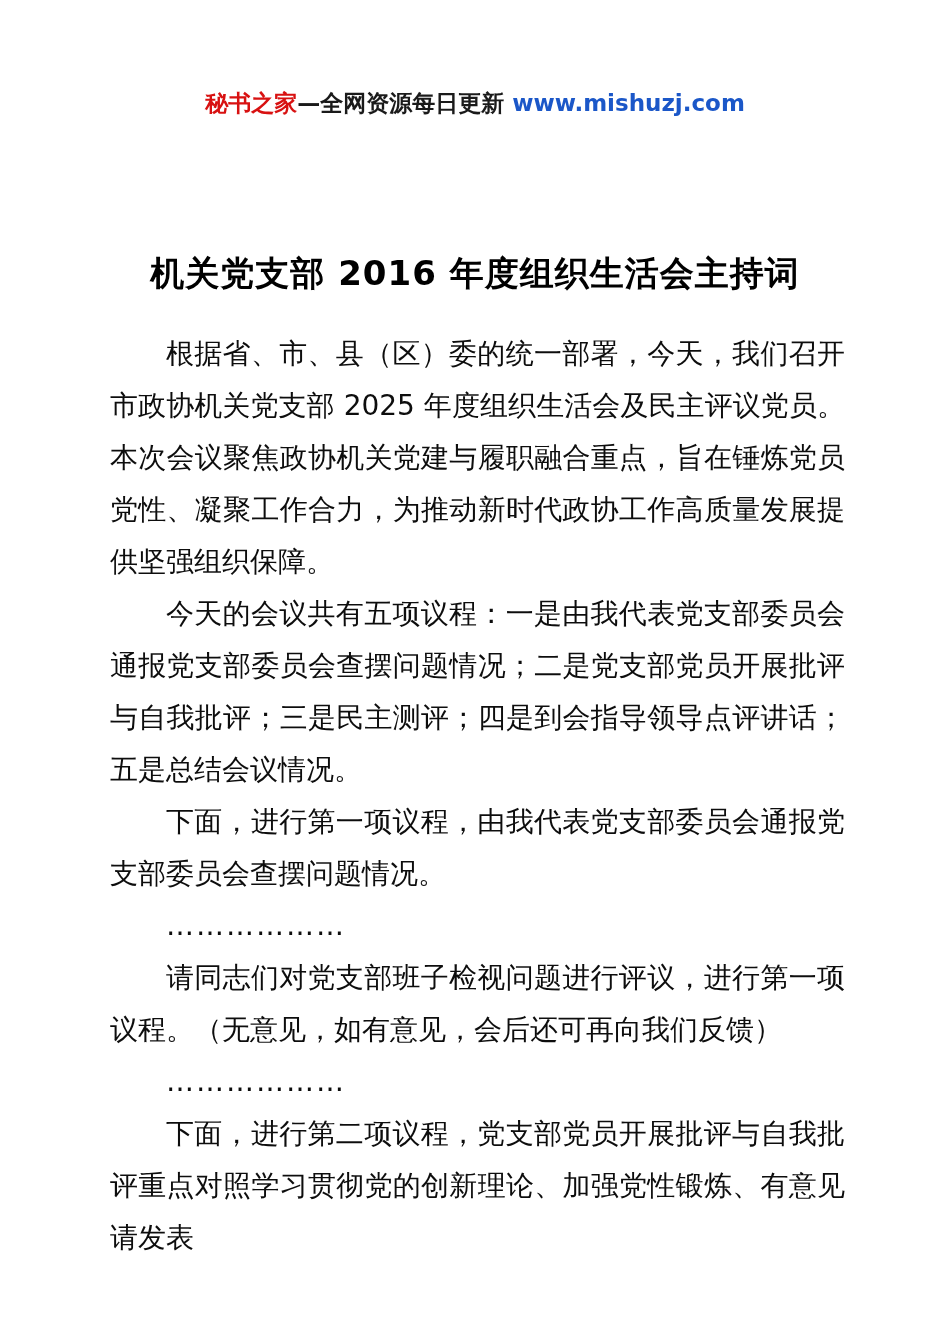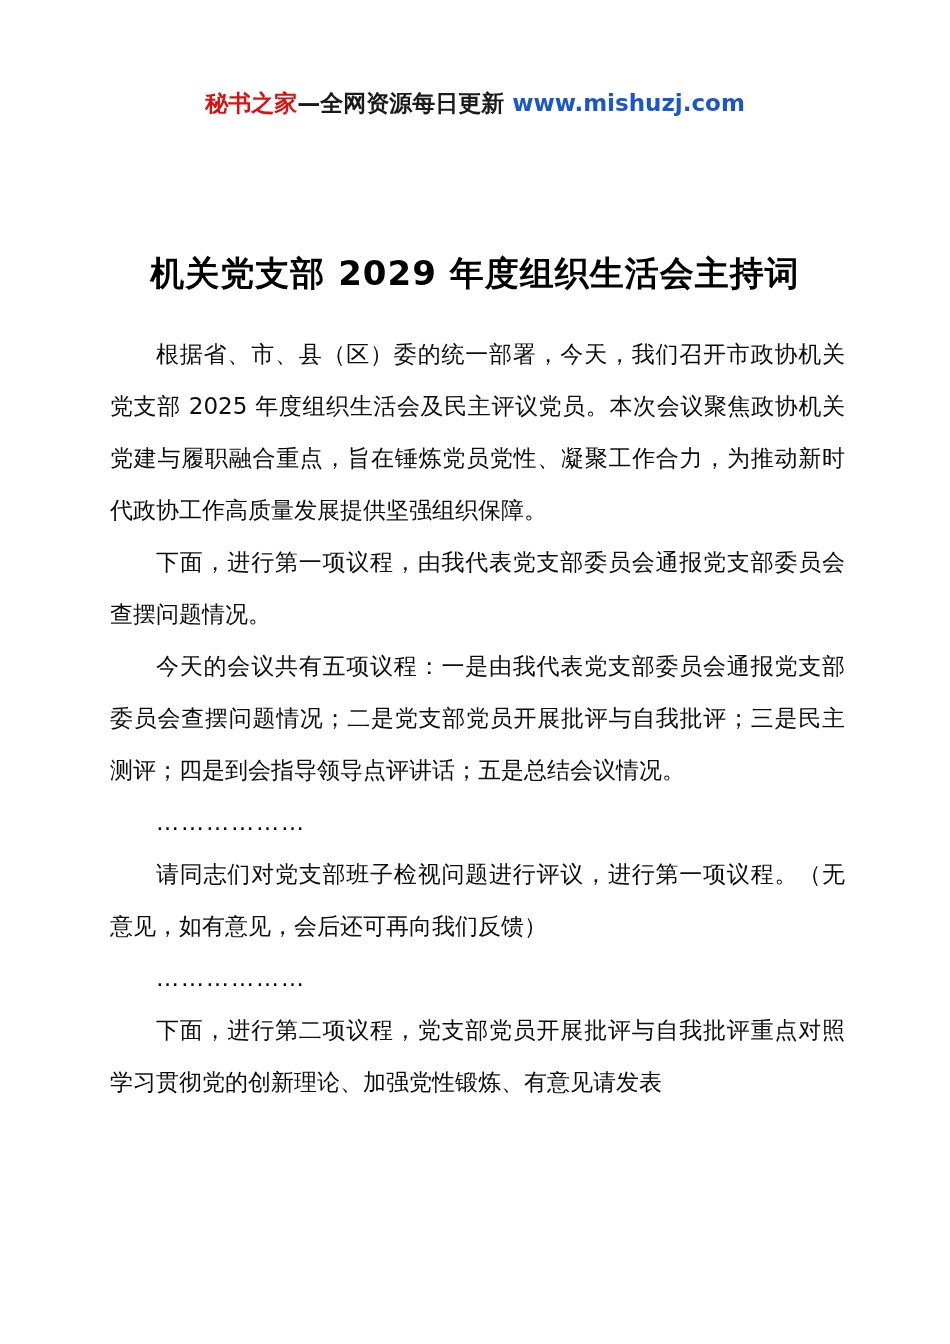--- a/index.html
+++ b/index.html
@@ -49,21 +49,21 @@
     font-size: 34px;
     font-weight: bold;
     letter-spacing: 1px;
     color: #000000;
   }
   .body-text {
     position: absolute;
     top: 328px;
     left: 110px;
     width: 735px;
-    font-size: 23px;
+    font-size: 28px;
     line-height: 52px;
     text-align: justify;
     color: #0d0d0d;
   }
   .body-text p {
     margin: 0 0 0 0;
     text-indent: 2em;
   }
   .body-text p.dots {
     text-indent: 2em;
@@ -72,25 +72,25 @@
 </style>
 </head>
 <body>
 
 <div class="page">
 
   <div class="header">
     <span class="brand">秘书之家</span><span class="tagline">—全网资源每日更新</span> <span class="url">www.mishuzj.com</span>
   </div>
 
-  <h1 class="doc-title">机关党支部 2029 年度组织生活会主持词</h1>
+  <h1 class="doc-title">机关党支部 2016 年度组织生活会主持词</h1>
 
   <div class="body-text">
     <p>根据省、市、县（区）委的统一部署，今天，我们召开市政协机关党支部 2025 年度组织生活会及民主评议党员。本次会议聚焦政协机关党建与履职融合重点，旨在锤炼党员党性、凝聚工作合力，为推动新时代政协工作高质量发展提供坚强组织保障。</p>
+    <p>今天的会议共有五项议程：一是由我代表党支部委员会通报党支部委员会查摆问题情况；二是党支部党员开展批评与自我批评；三是民主测评；四是到会指导领导点评讲话；五是总结会议情况。</p>
     <p>下面，进行第一项议程，由我代表党支部委员会通报党支部委员会查摆问题情况。</p>
-    <p>今天的会议共有五项议程：一是由我代表党支部委员会通报党支部委员会查摆问题情况；二是党支部党员开展批评与自我批评；三是民主测评；四是到会指导领导点评讲话；五是总结会议情况。</p>
     <p class="dots">………………</p>
     <p>请同志们对党支部班子检视问题进行评议，进行第一项议程。（无意见，如有意见，会后还可再向我们反馈）</p>
     <p class="dots">………………</p>
     <p>下面，进行第二项议程，党支部党员开展批评与自我批评重点对照学习贯彻党的创新理论、加强党性锻炼、有意见请发表</p>
   </div>
 
 </div>
 
 </body></html>

